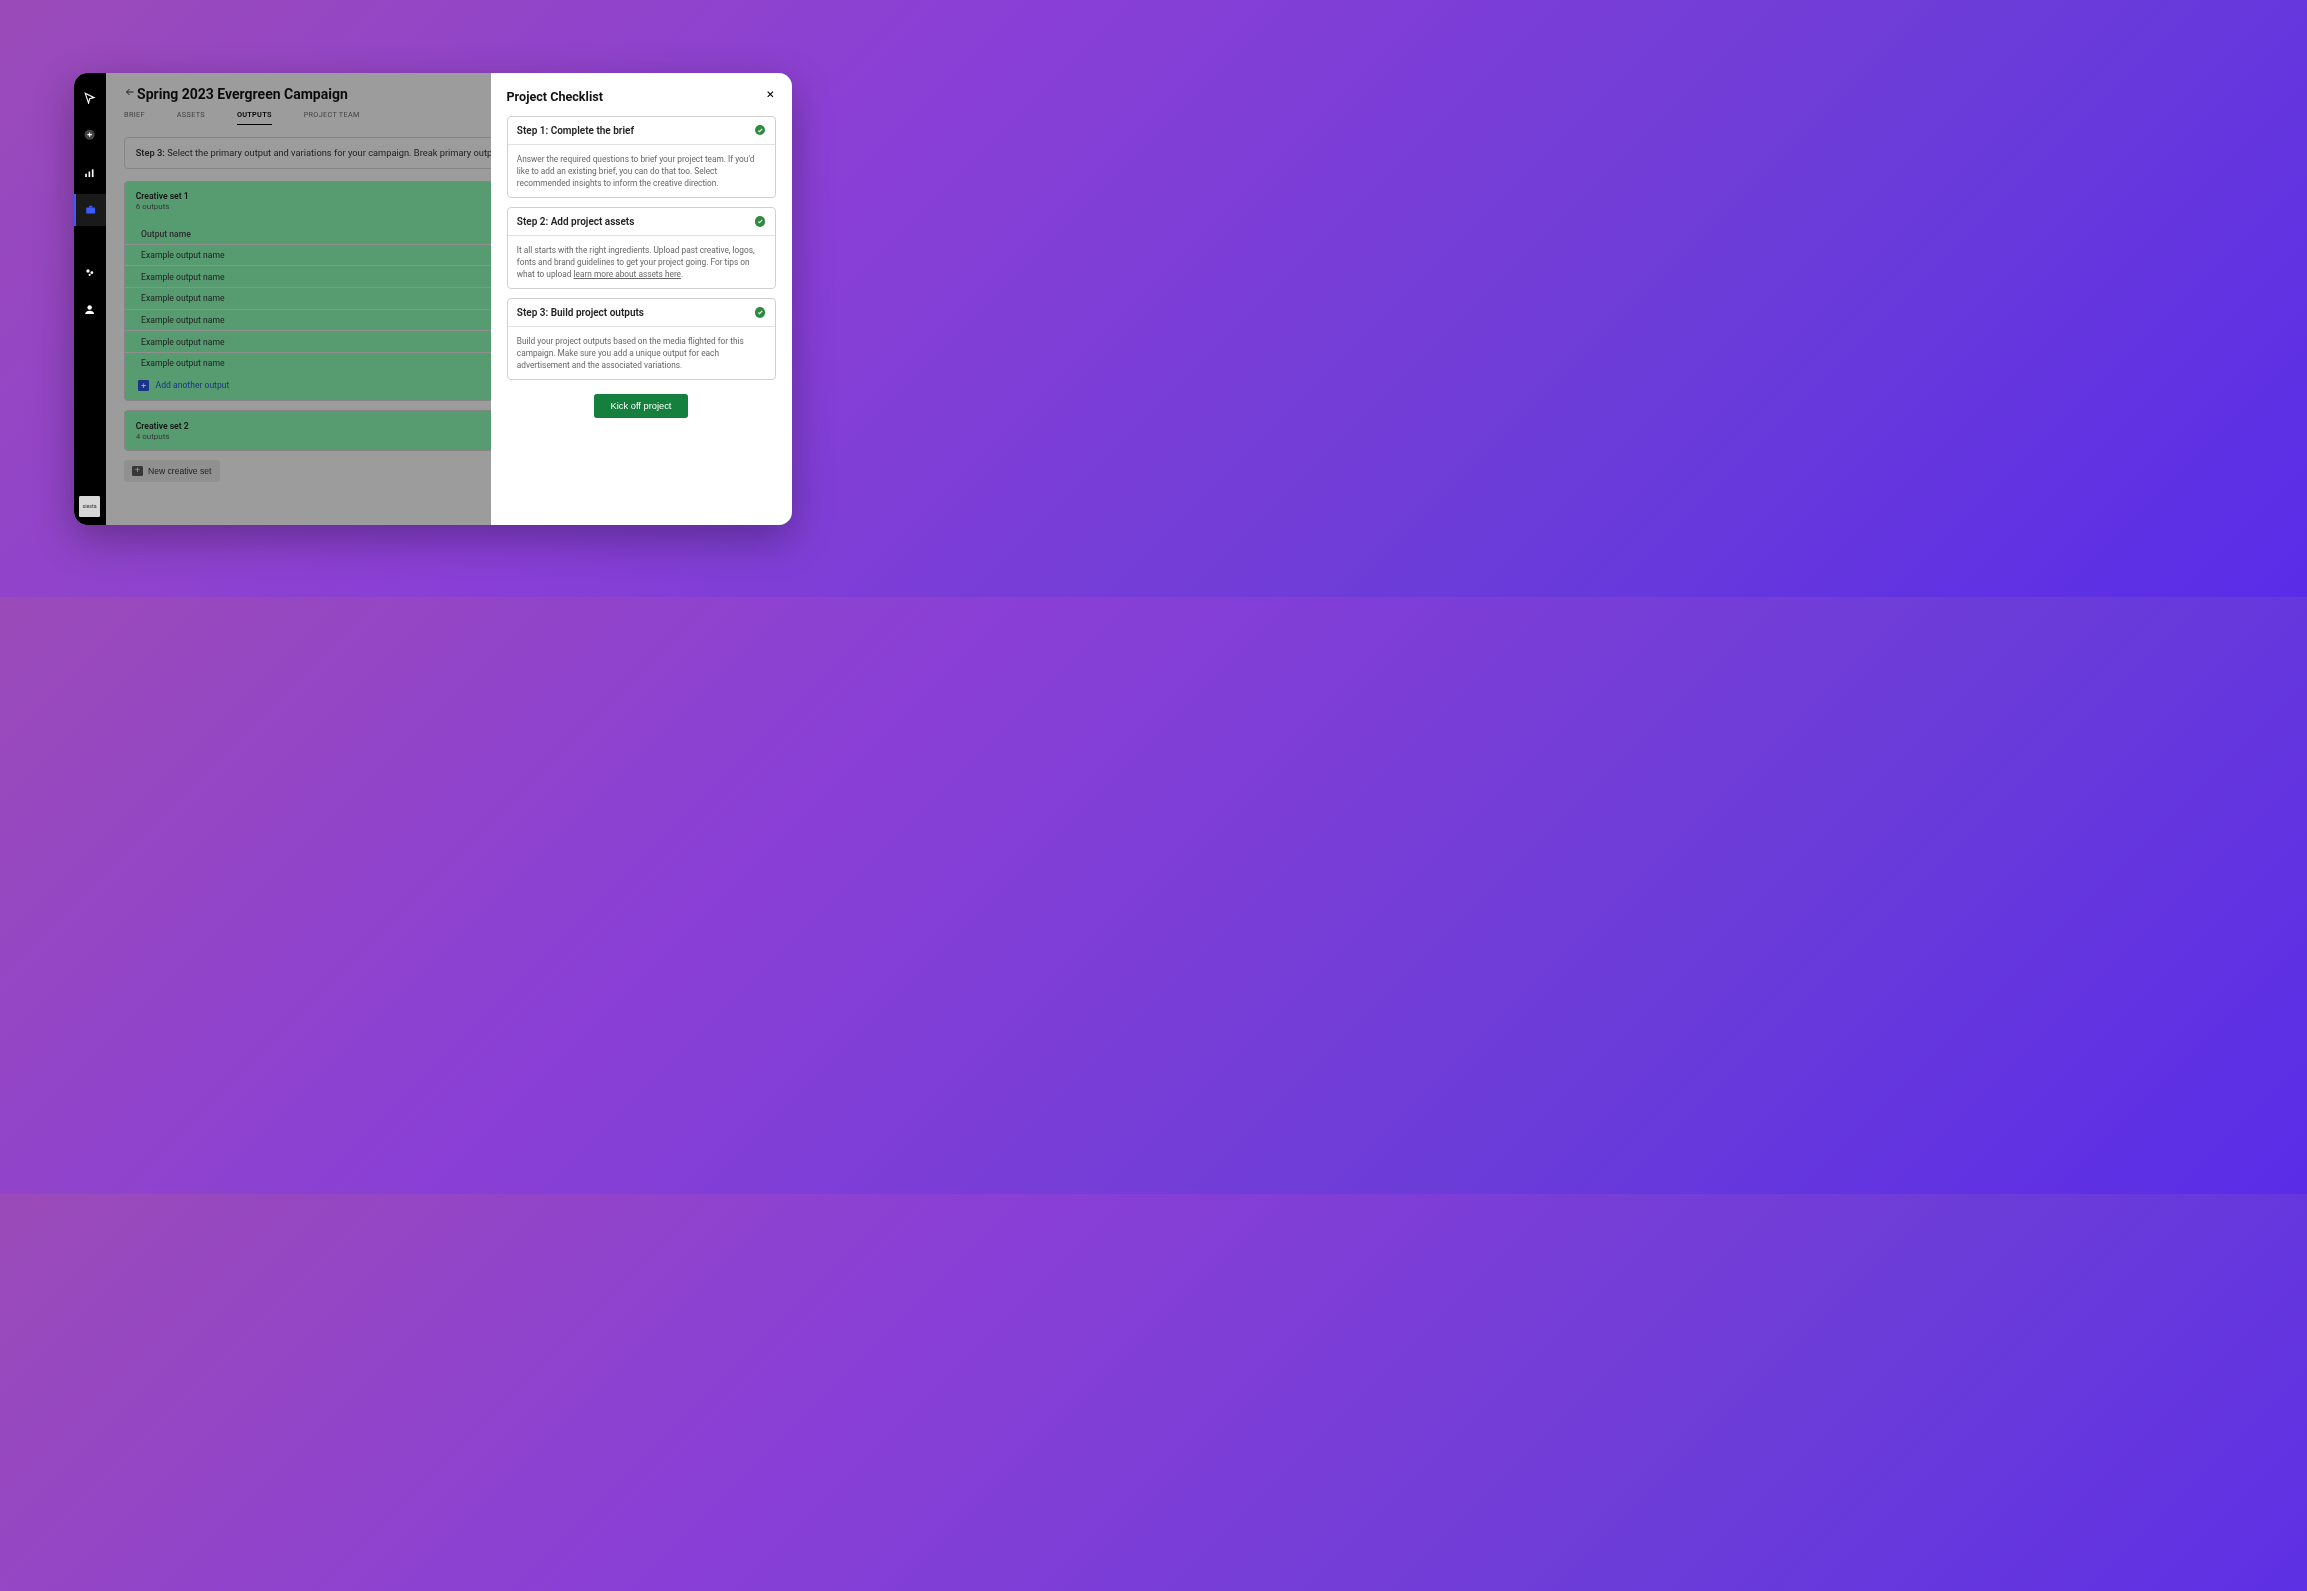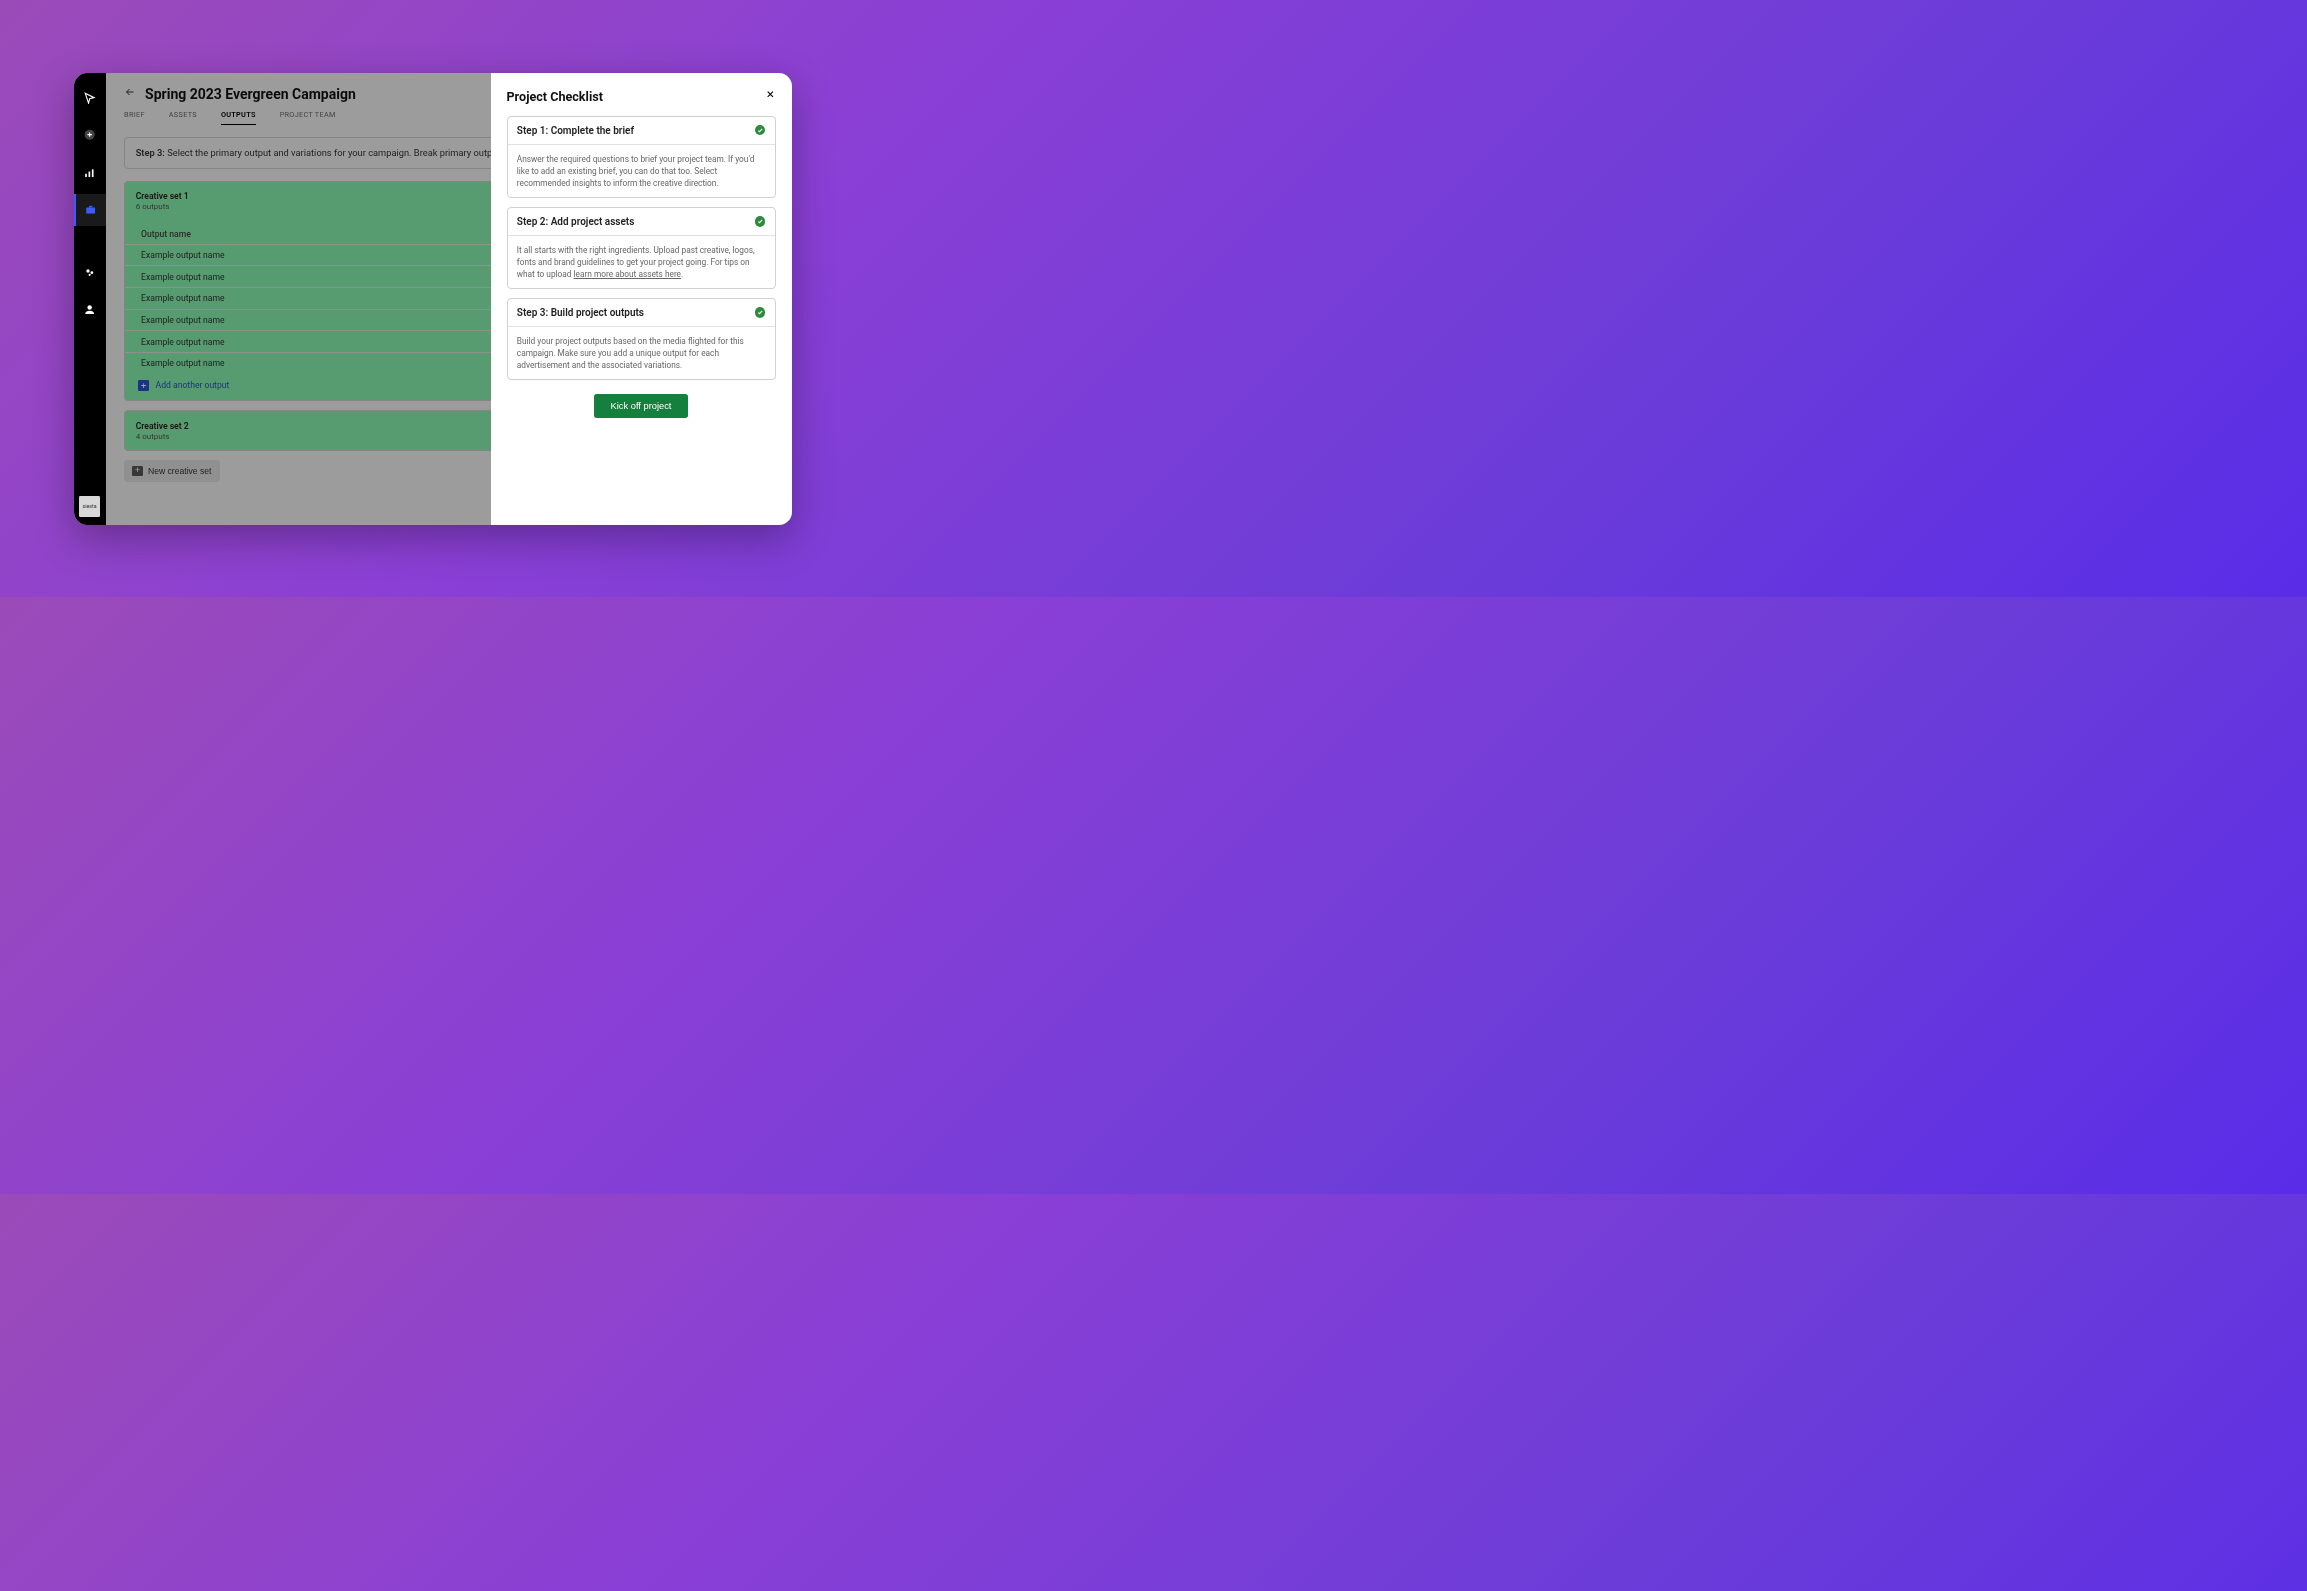--- a/index.html
+++ b/index.html
@@ -53,24 +53,24 @@
   font-size: 5.3px; color: #333;
   border-radius: 1.3px;
 }
 .main {
   flex: 1;
   background: #f0f0f0;
   padding: 13.3px 18.6px;
   overflow: hidden;
   position: relative;
 }
-.header-row { display: flex; align-items: flex-start; gap: 9px; margin-bottom: 8px; }
+.header-row { display: flex; align-items: flex-start; gap: 1px; margin-bottom: 8px; }
 .back-arrow { cursor: pointer; }
 .page-title { font-size: 14px; font-weight: 700; color: #111; }
-.tabs { display: flex; gap: 24px; border-bottom: none; margin-bottom: 12px; }
+.tabs { display: flex; gap: 32px; border-bottom: none; margin-bottom: 12px; }
 .tab {
   font-size: 7.3px; letter-spacing: 0.3px; color: #666;
   padding-bottom: 5.3px; cursor: pointer;
   text-transform: uppercase;
 }
 .tab.active { color: #000; font-weight: 600; border-bottom: 1.3px solid #000; }
 .instruction-box {
   border: 0.7px solid #ccc; border-radius: 4px;
   padding: 9.3px 10.6px; font-size: 9.3px; color: #333; margin-bottom: 12px;
 }

